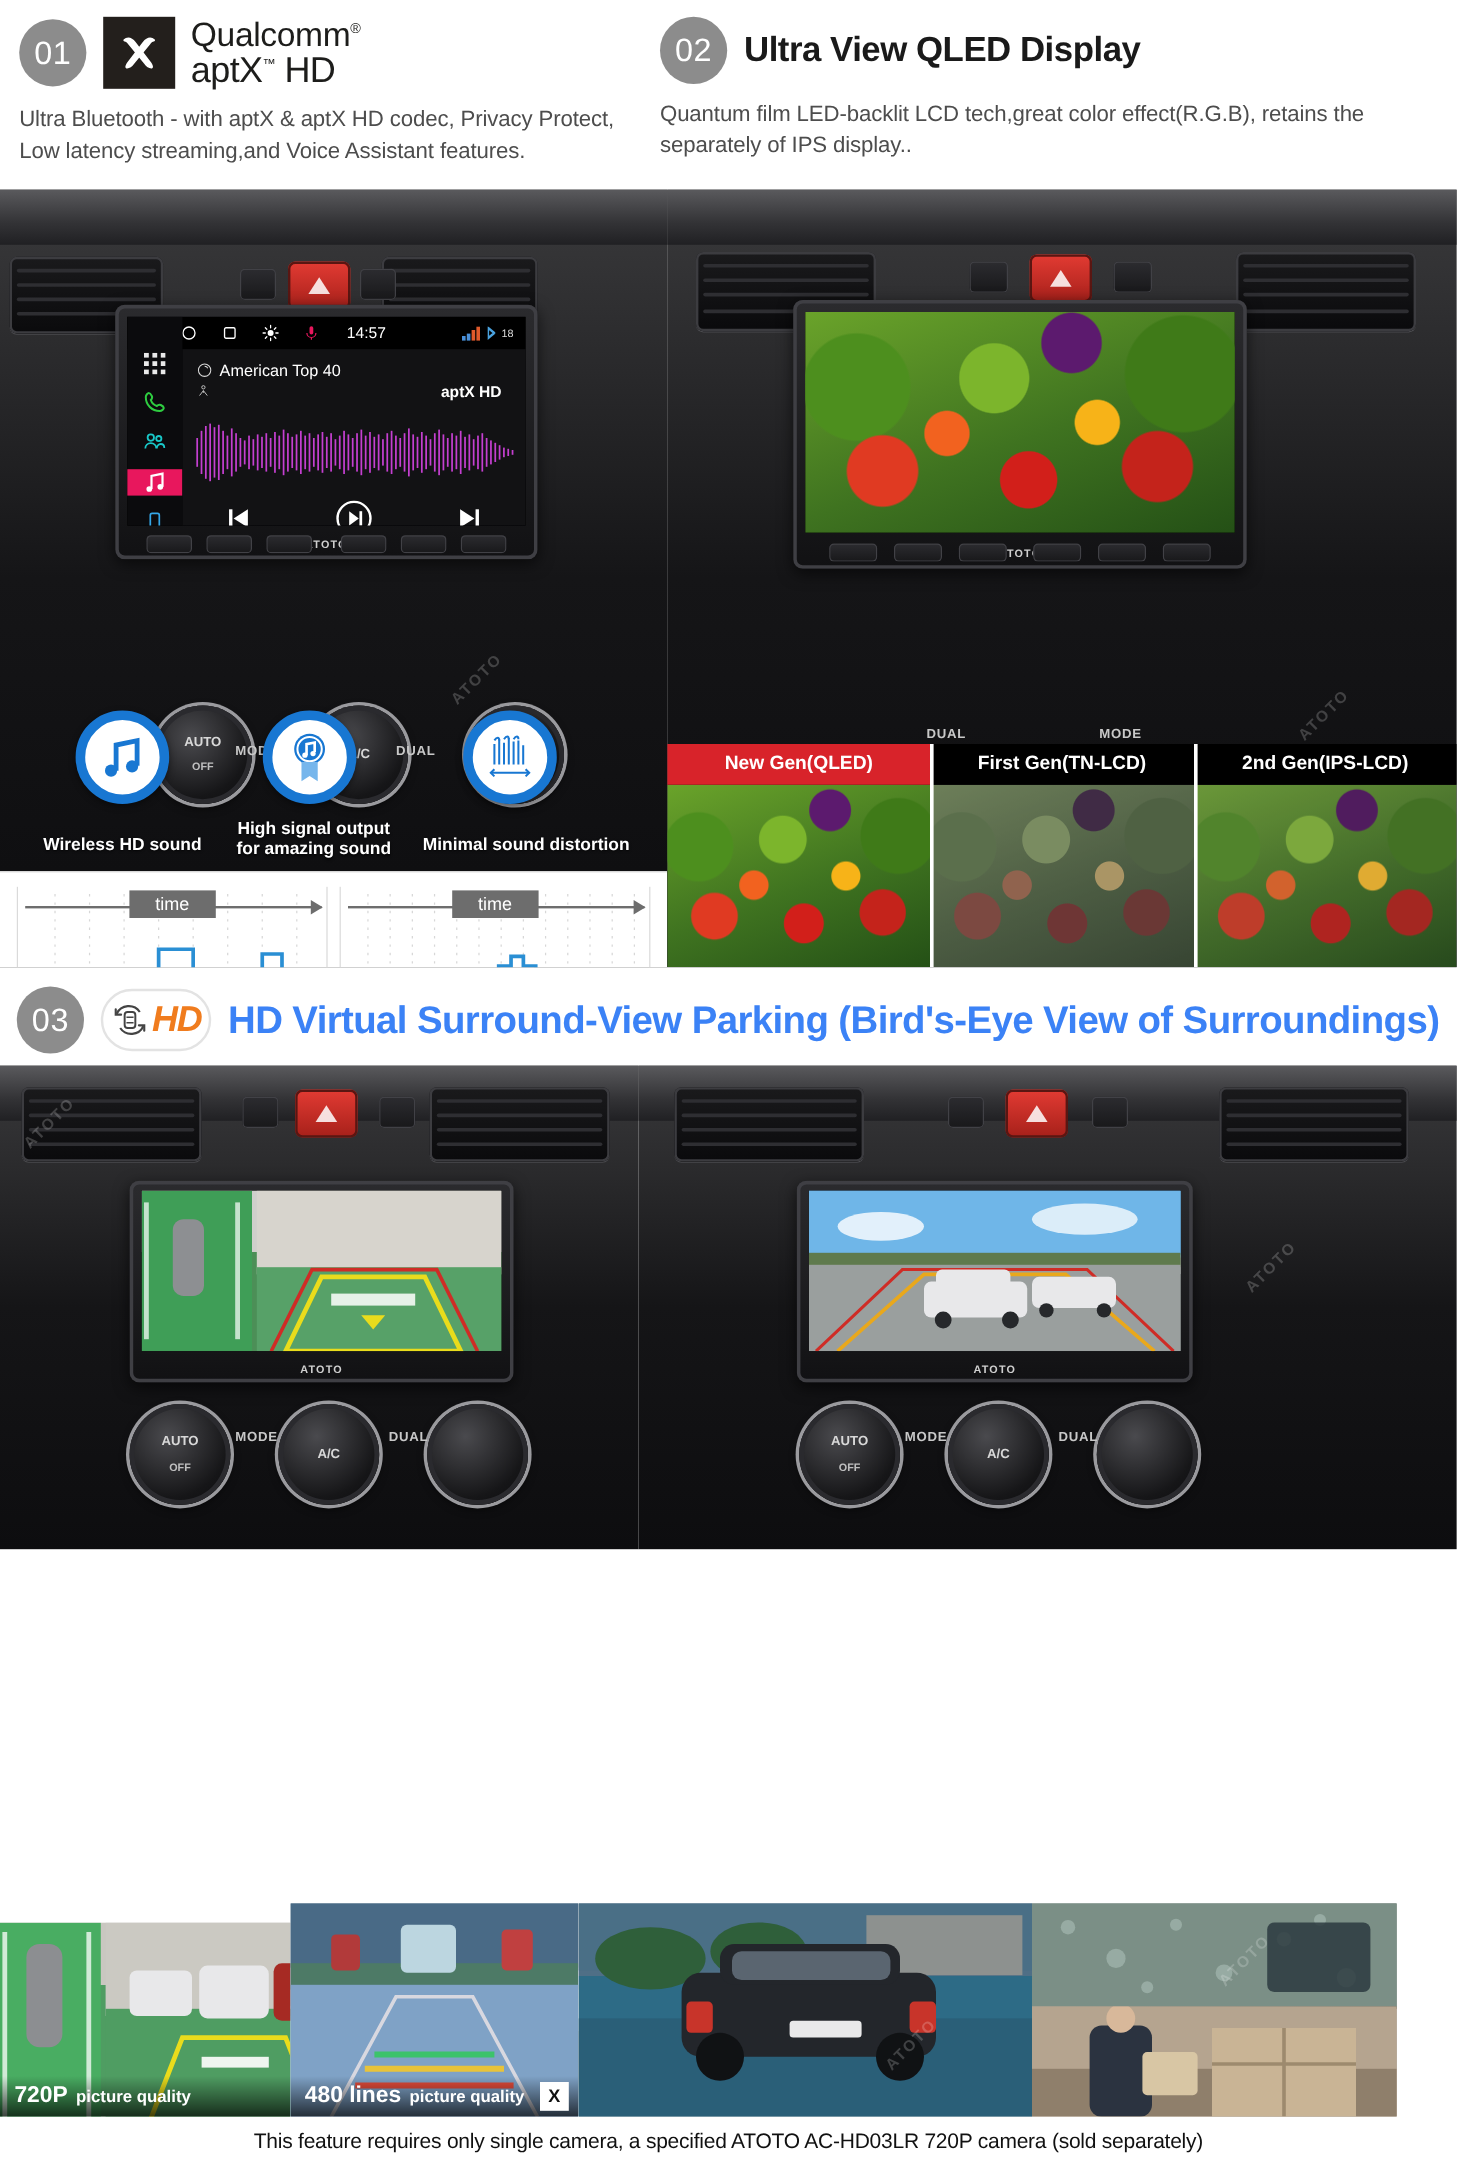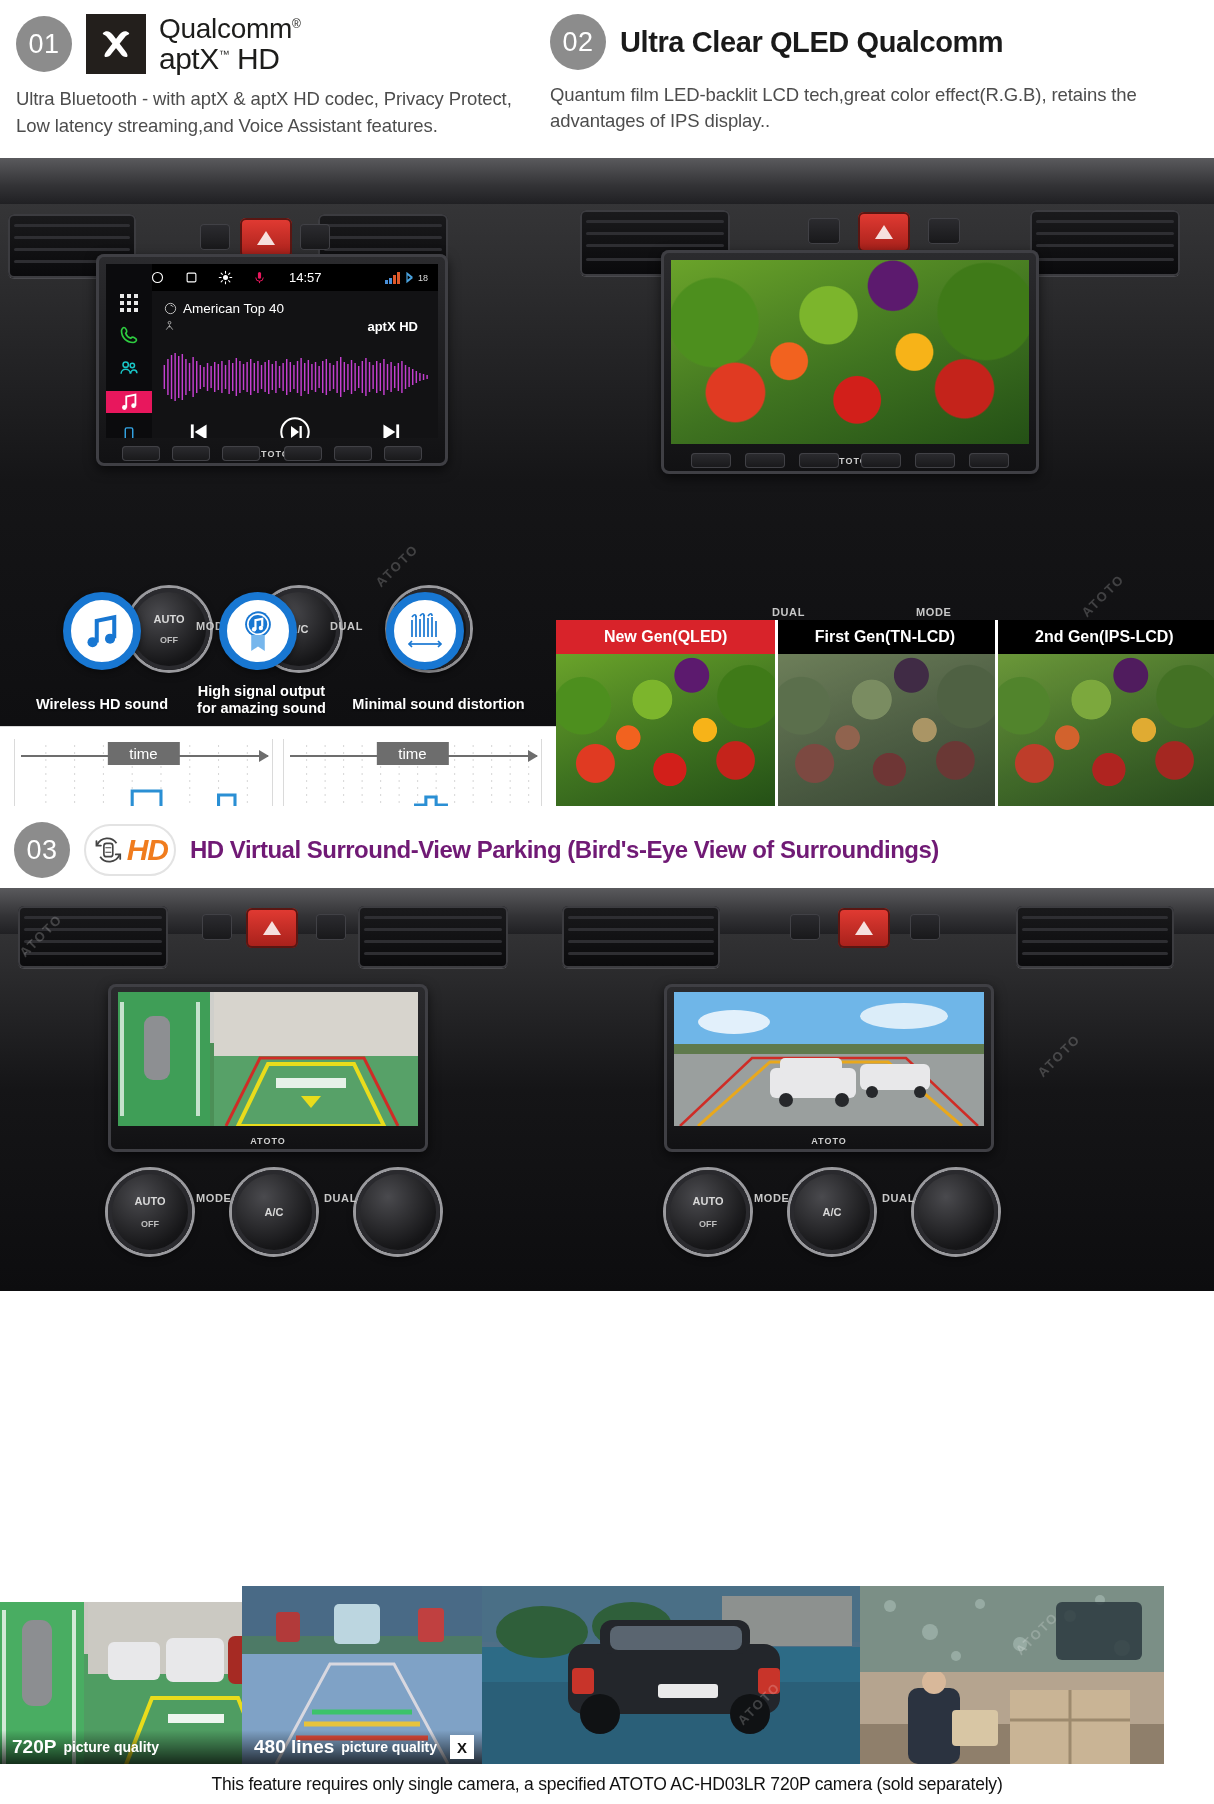--- a/index.html
+++ b/index.html
@@ -198,21 +198,21 @@
   .produce.ips{ filter:saturate(.82) brightness(.95); }
 
   
   .sec3-head{ display:flex; align-items:center; gap:14px; padding:16px 12px 10px 14px; }
   .hdicon{
     width:92px; height:52px; border-radius:26px; background:#fff;
     border:2px solid #e3e3e3; display:flex; align-items:center; gap:2px;
     padding:0 6px; position:relative;
   }
   .hd-word{ font-size:30px; font-weight:bold; color:#f07c1e; font-style:italic; letter-spacing:-1px;}
-  .sec3-title{ font-size:24px; font-weight:bold; color:#701a75; line-height:1.26; letter-spacing:-0.5px;}
+  .sec3-title{ font-size:32px; font-weight:bold; color:#3b82f6; line-height:1.26; letter-spacing:-0.5px;}
   .garage{
     position:absolute; inset:0;
     background:linear-gradient(180deg,#cfcfcb 0 38%, #4c8f57 38% 100%);
   }
   .roadview{
     position:absolute; inset:0;
     background:linear-gradient(180deg,#6fb6e8 0 40%, #cfd4d2 40% 52%, #8e9494 52% 100%);
   }
 
   
@@ -267,23 +267,23 @@
             <div class="l2"><span>aptX</span><sup>™</sup> <span>HD</span></div>
           </div>
         </div>
       </div>
       <div class="hdr-desc">Ultra Bluetooth - with aptX &amp; aptX HD codec, Privacy Protect, Low latency streaming,and Voice Assistant features.</div>
     </div>
 
     <div class="hdr-col right">
       <div class="hdr-row">
         <div class="num-badge">02</div>
-        <div class="hdr-title">Ultra Clear QLED Qualcomm</div>
-      </div>
-      <div class="hdr-desc">Quantum film LED-backlit LCD tech,great color effect(R.G.B), retains the advantages of IPS display..</div>
+        <div class="hdr-title">Ultra View QLED Display</div>
+      </div>
+      <div class="hdr-desc">Quantum film LED-backlit LCD tech,great color effect(R.G.B), retains the separately of IPS display..</div>
     </div>
   </div>
 
   <div class="band" style="height:648px;">
 
     <div class="panel-left dash" style="height:648px;">
 
       <div class="vent" style="left:8px; top:56px; width:128px; height:64px;">
         <i style="top:10px"></i>
           <i style="top:22px"></i>

